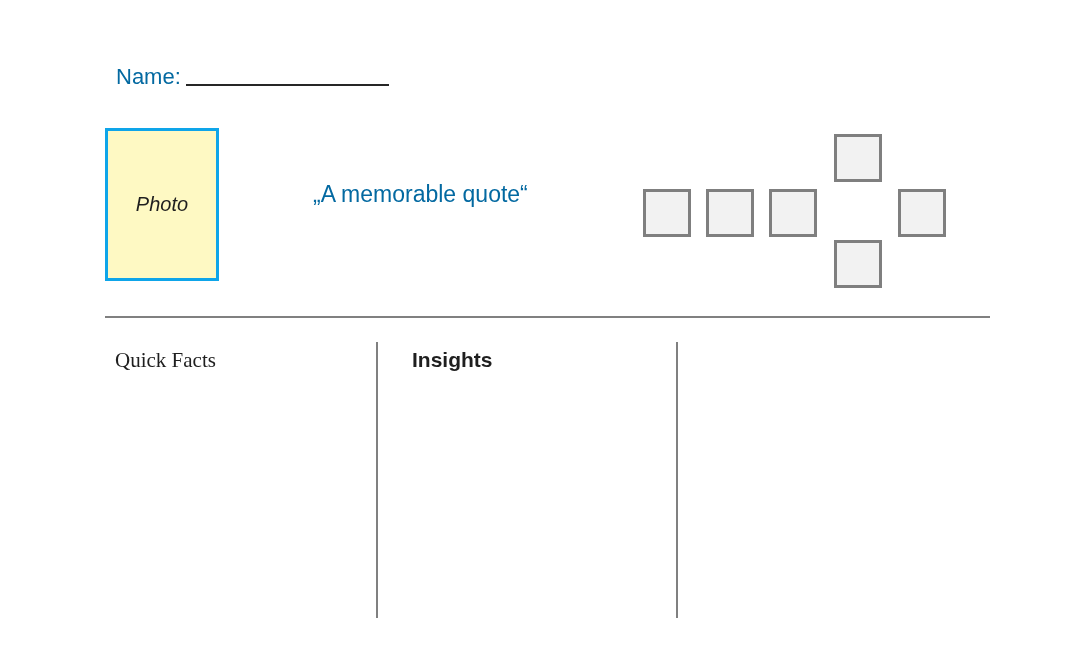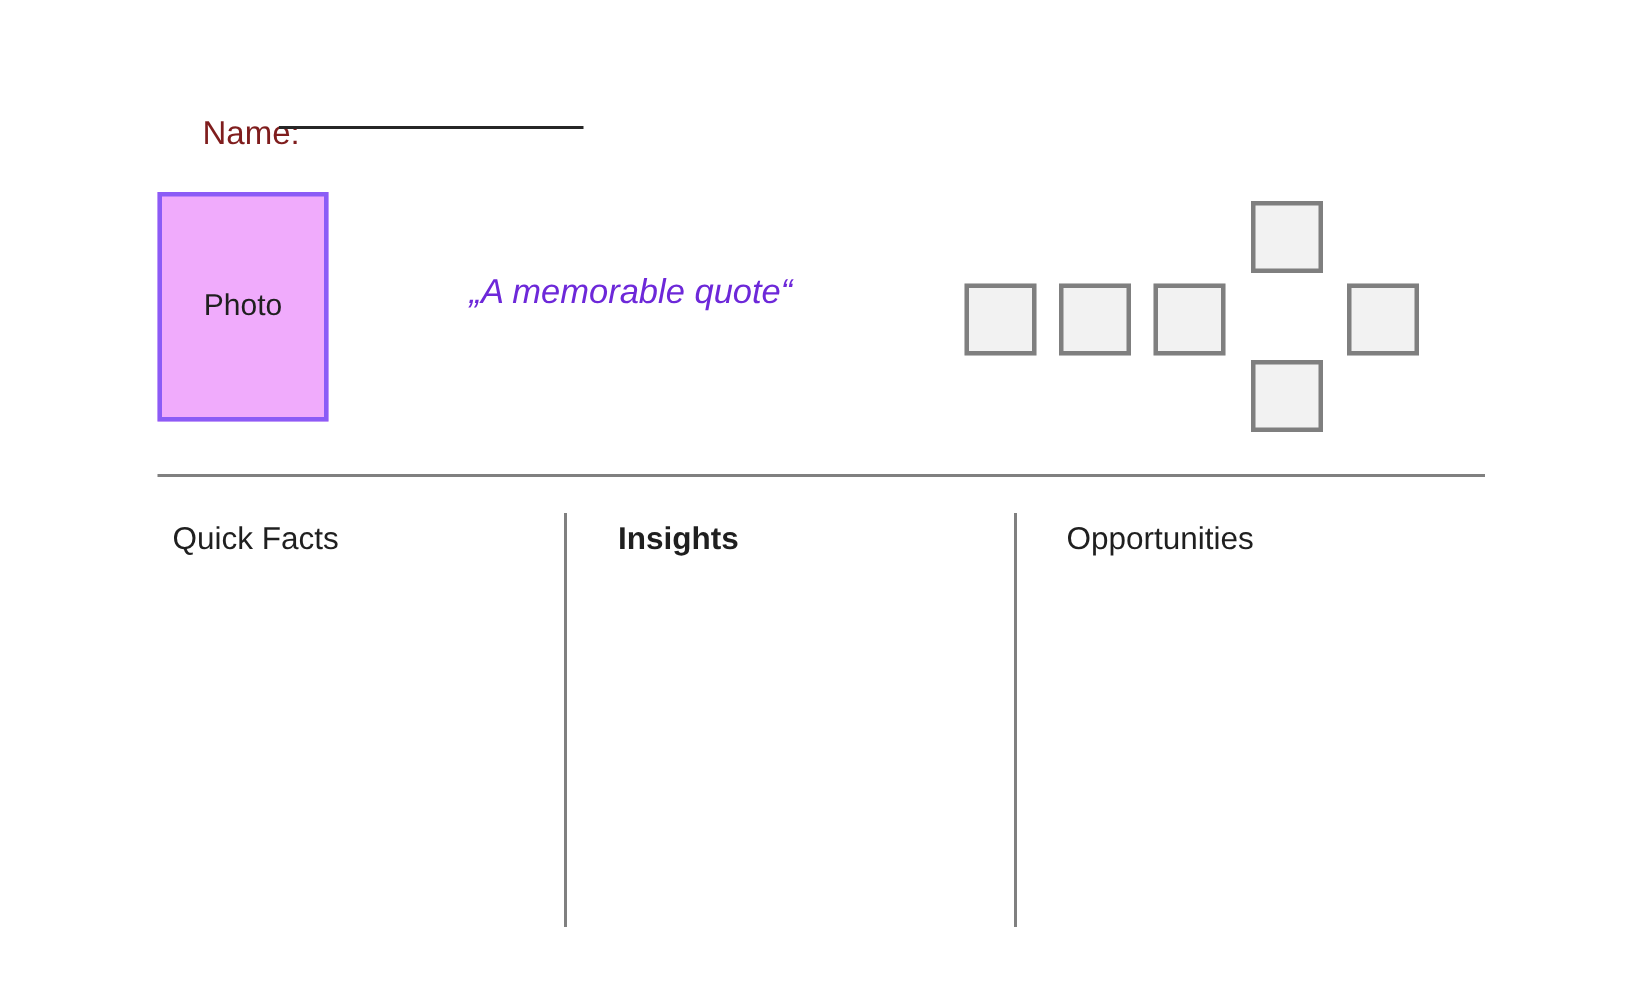--- a/index.html
+++ b/index.html
@@ -14,62 +14,61 @@
     background: #ffffff;
     font-family: "Liberation Sans", sans-serif;
     color: #1f1f1f;
     overflow: hidden;
   }
 
   
   .name-label {
     position: absolute;
     left: 116px;
-    top: 76px;
+    top: 64px;
     font-size: 22px;
     line-height: 26px;
-    color: #7f1d1d;
+    color: #0369a1;
     white-space: nowrap;
-    margin-left: 19px;
   }
   .name-line {
     position: absolute;
     left: 186px;
     top: 84px;
     width: 203px;
     height: 2px;
     background: #262626;
   }
 
   
   .photo-box {
     position: absolute;
     left: 105px;
     top: 128px;
     width: 108px;
     height: 147px;
-    background: #f0abfc;
-    border: 3px solid #8b5cf6;
+    background: #fef9c3;
+    border: 3px solid #0ea5e9;
     display: flex;
     align-items: center;
     justify-content: center;
+    font-style: italic;
   }
   .photo-box span {
     font-size: 20px;
     color: #1f1f1f;
   }
 
   
   .quote {
     position: absolute;
     left: 313px;
     top: 181px;
     font-size: 23px;
-    font-style: italic;
-    color: #6d28d9;
+    color: #0369a1;
     white-space: nowrap;
   }
 
   
   .exp-map-title {
     position: absolute;
     left: 683px;
     top: 97px;
     width: 225px;
     text-align: center;
@@ -110,21 +109,21 @@
   .v2 { left: 676px; }
 
   
   .section-header {
     position: absolute;
     top: 348px;
     font-size: 21px;
     color: #1f1f1f;
     white-space: nowrap;
   }
-  .sh-quick-facts   { left: 115px; }
+  .sh-quick-facts   { left: 115px; font-family: Liberation Serif, serif; }
   .sh-insights      { left: 412px; font-weight: bold; }
   .sh-opportunities { left: 711px; }
 </style>
 </head>
 <body>
 
 <div class="canvas">
 
   <span class="name-label">Name:</span>
   <div class="name-line"></div>
@@ -142,15 +141,14 @@
   <div class="sq sq4"></div>
   <div class="sq sq5"></div>
   <div class="sq sq6"></div>
 
   <div class="h-divider"></div>
   <div class="v-divider v1"></div>
   <div class="v-divider v2"></div>
 
   <div class="section-header sh-quick-facts">Quick Facts</div>
   <div class="section-header sh-insights">Insights</div>
-  <div class="section-header sh-opportunities">Opportunities</div>
 
 </div>
 
 </body></html>

